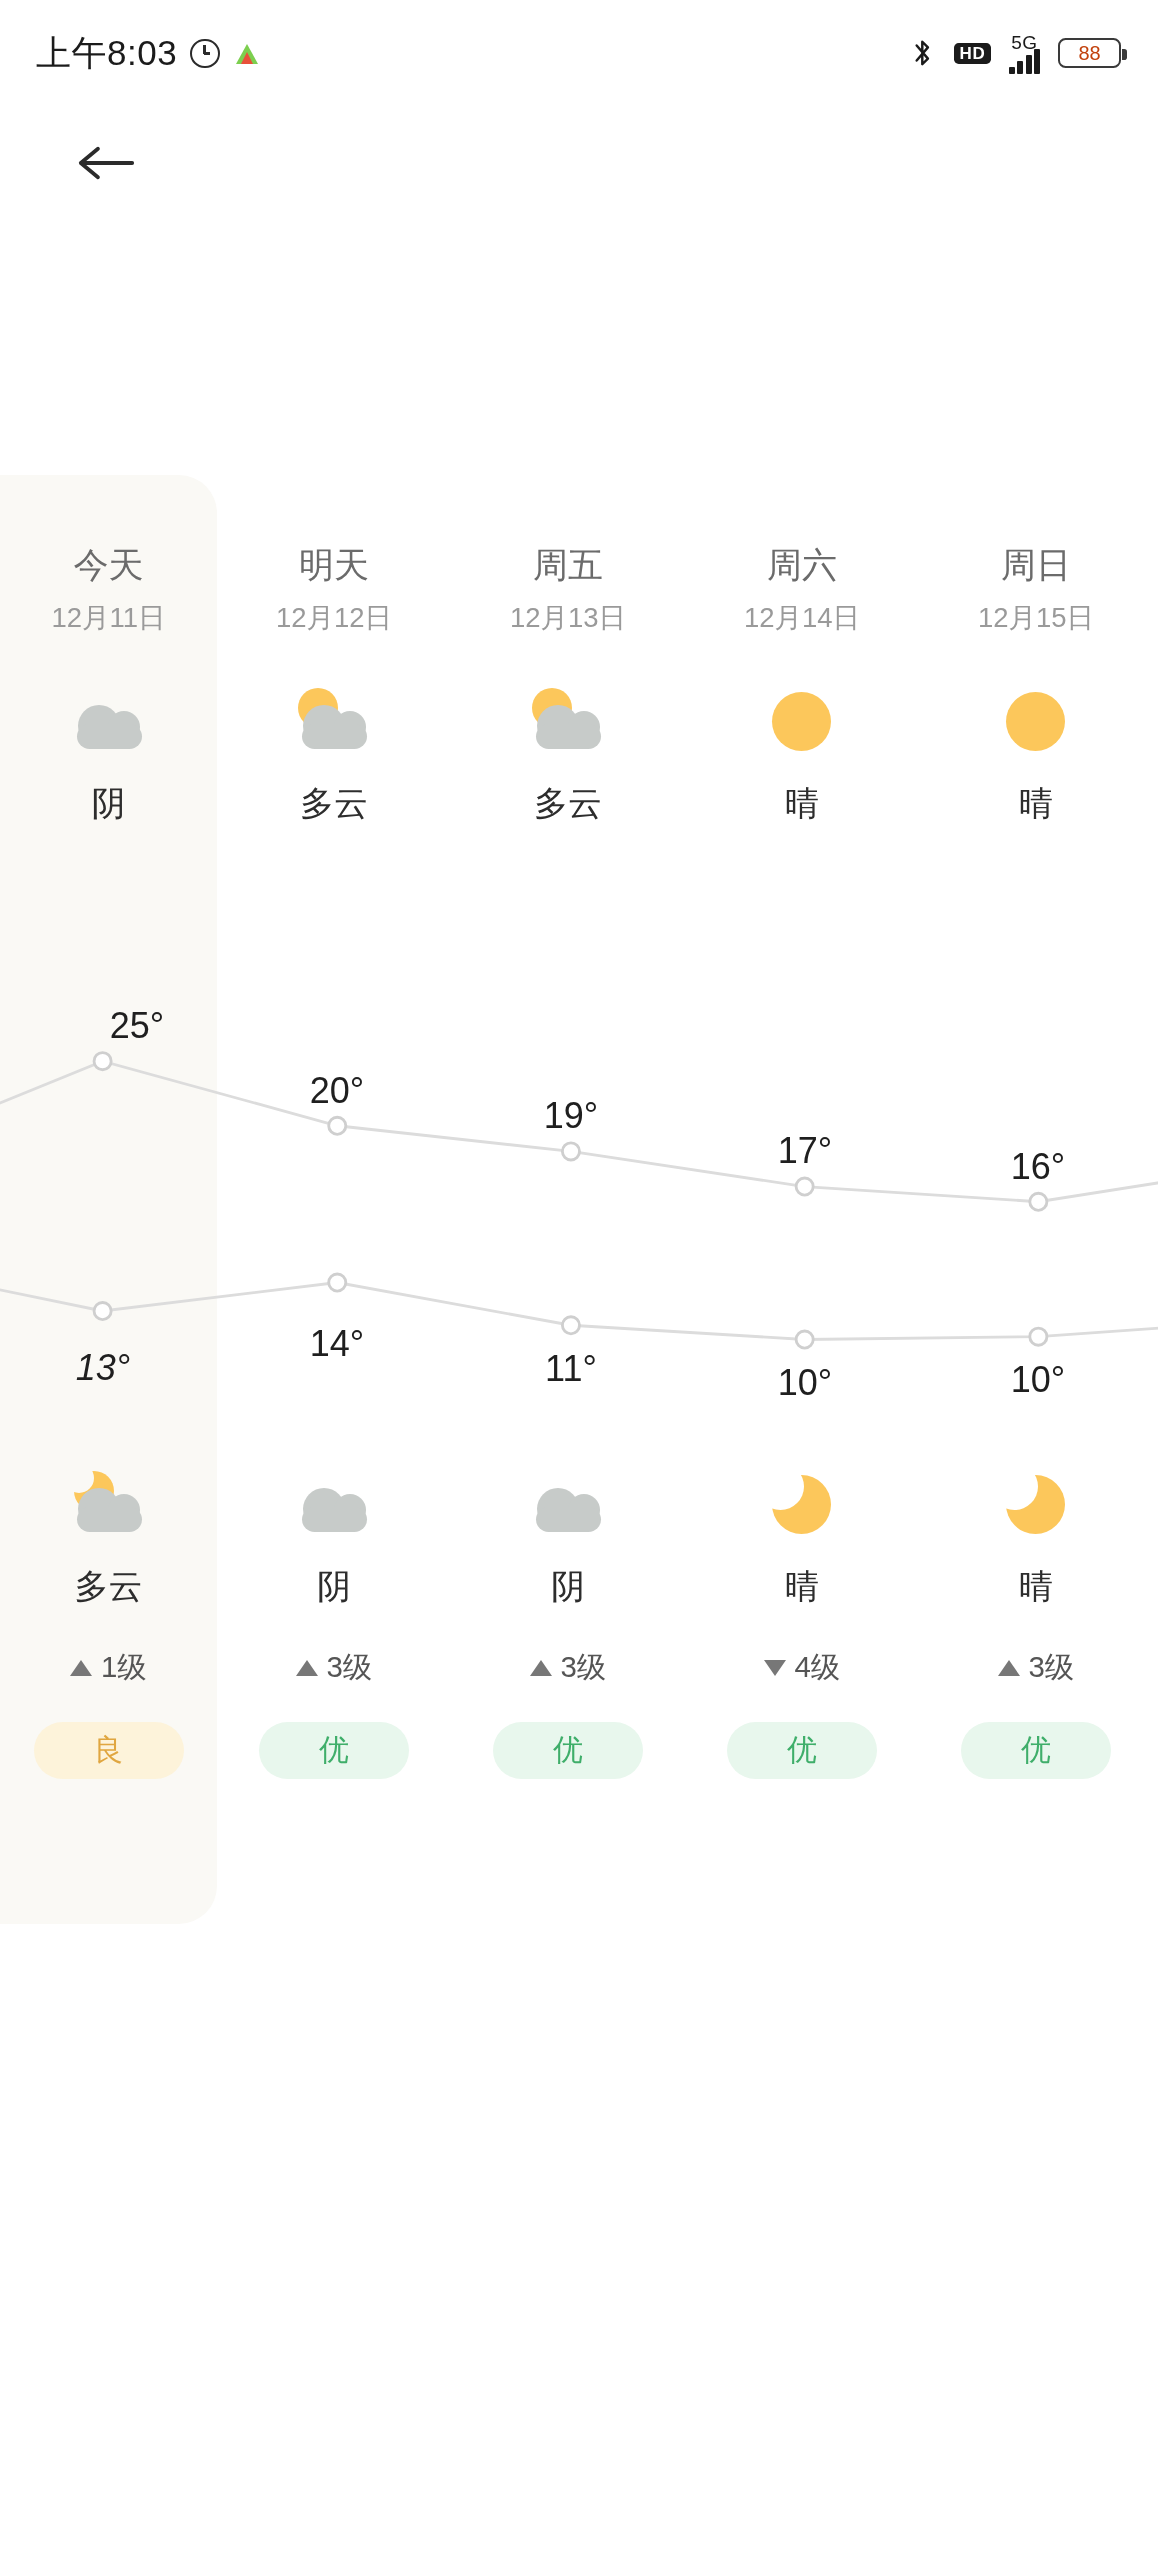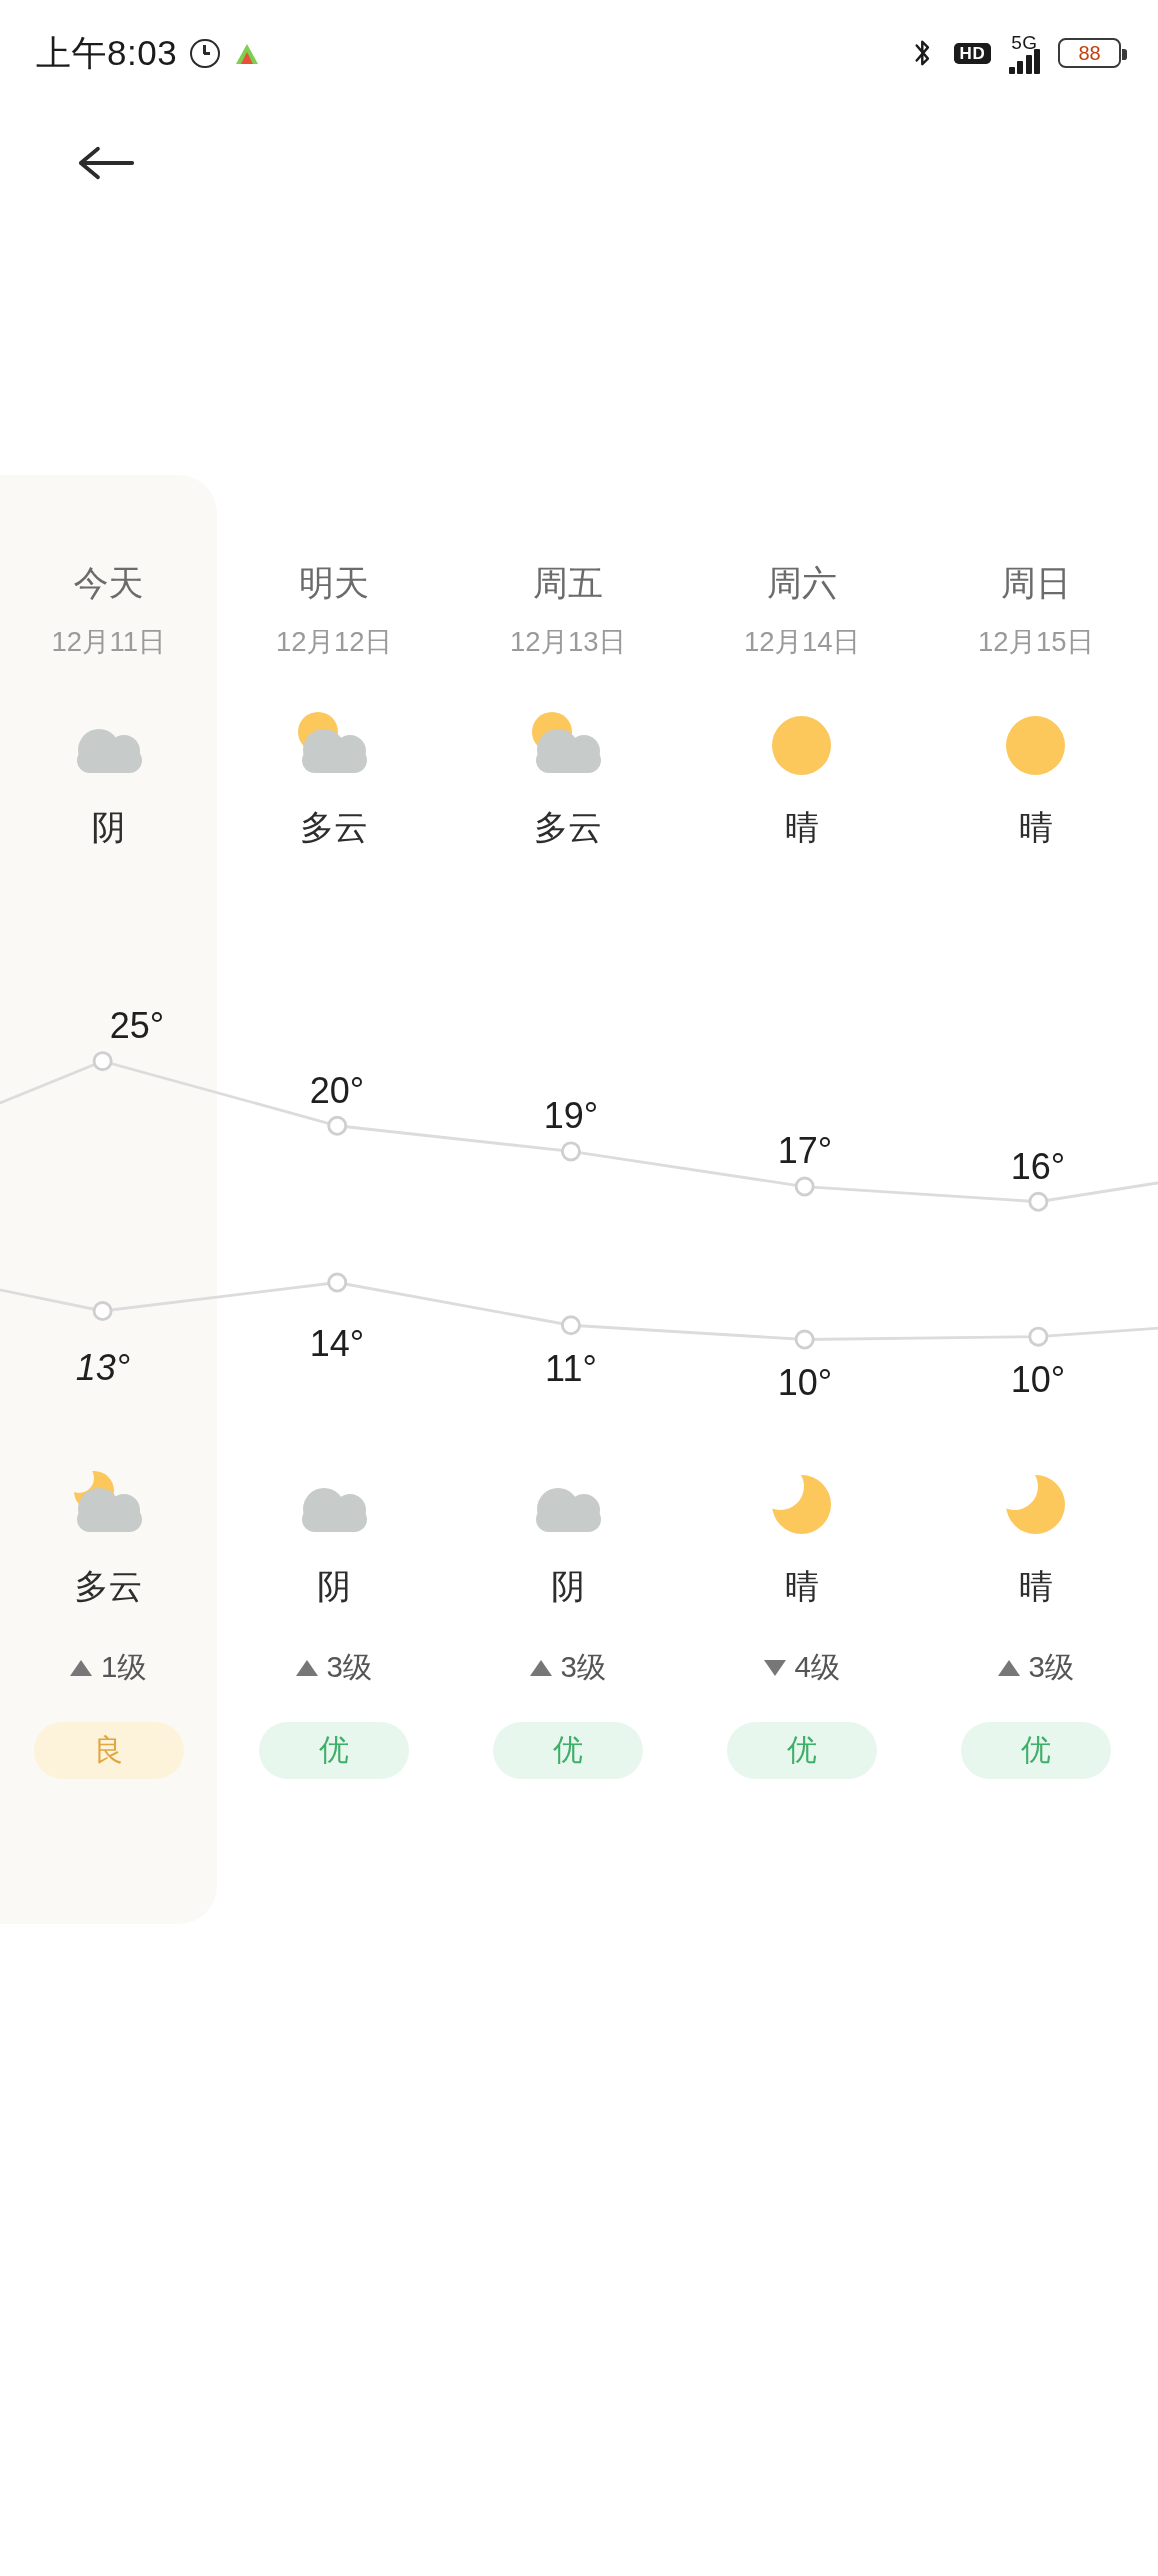--- a/index.html
+++ b/index.html
@@ -167,26 +167,26 @@
   .col {
     width: 234px;
     position: relative;
     display: flex;
     flex-direction: column;
     align-items: center;
   }
   .col:first-child { width: 217px; }
 
   .day-name {
-    margin-top: 85px;
+    margin-top: 67px;
     font-size: 35px;
     color: #6b6b6b;
   }
   .day-date {
-    margin-top: 17px;
+    margin-top: 11px;
     font-size: 27.5px;
     color: #9a9a9a;
   }
 
   .icon-slot-top {
     margin-top: 46px;
     height: 78px;
     display: flex;
     align-items: center;
     justify-content: center;

